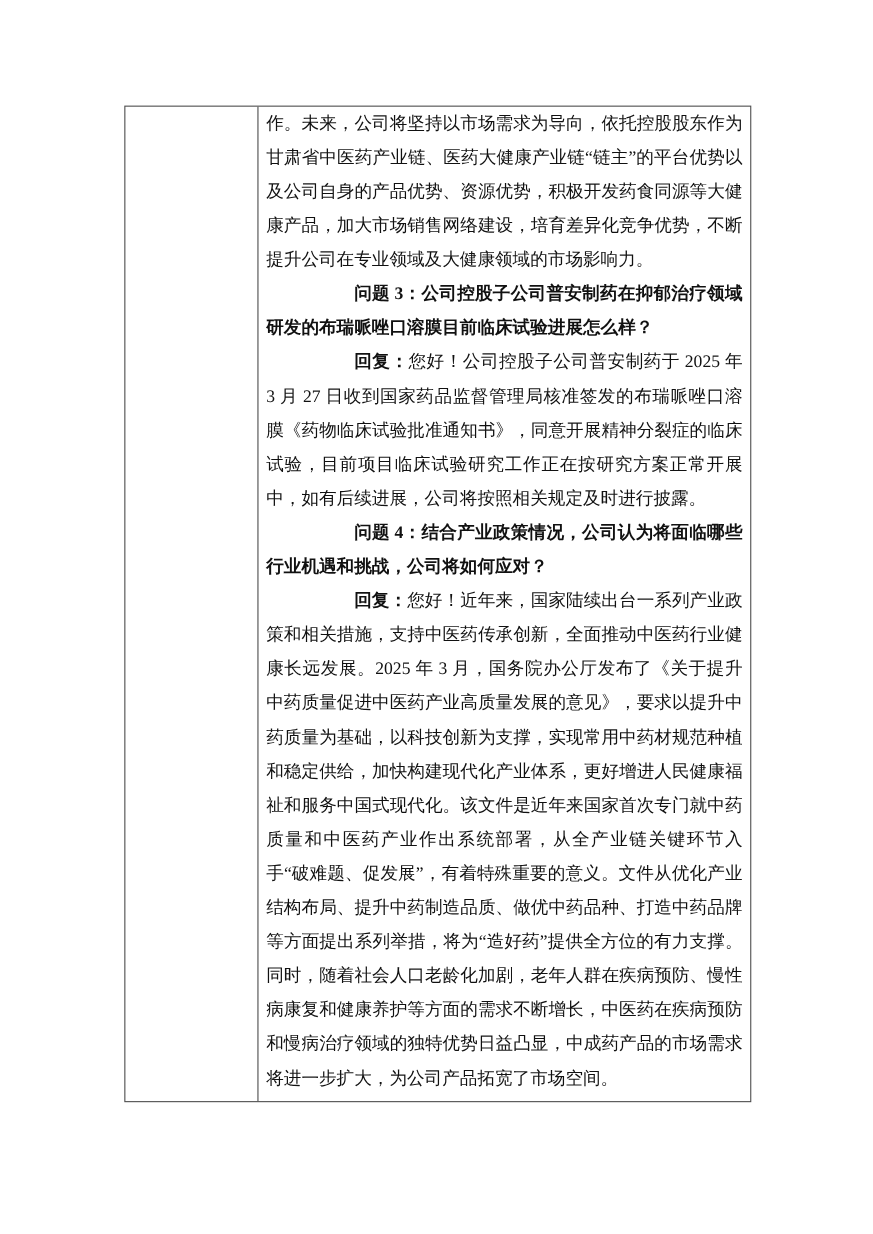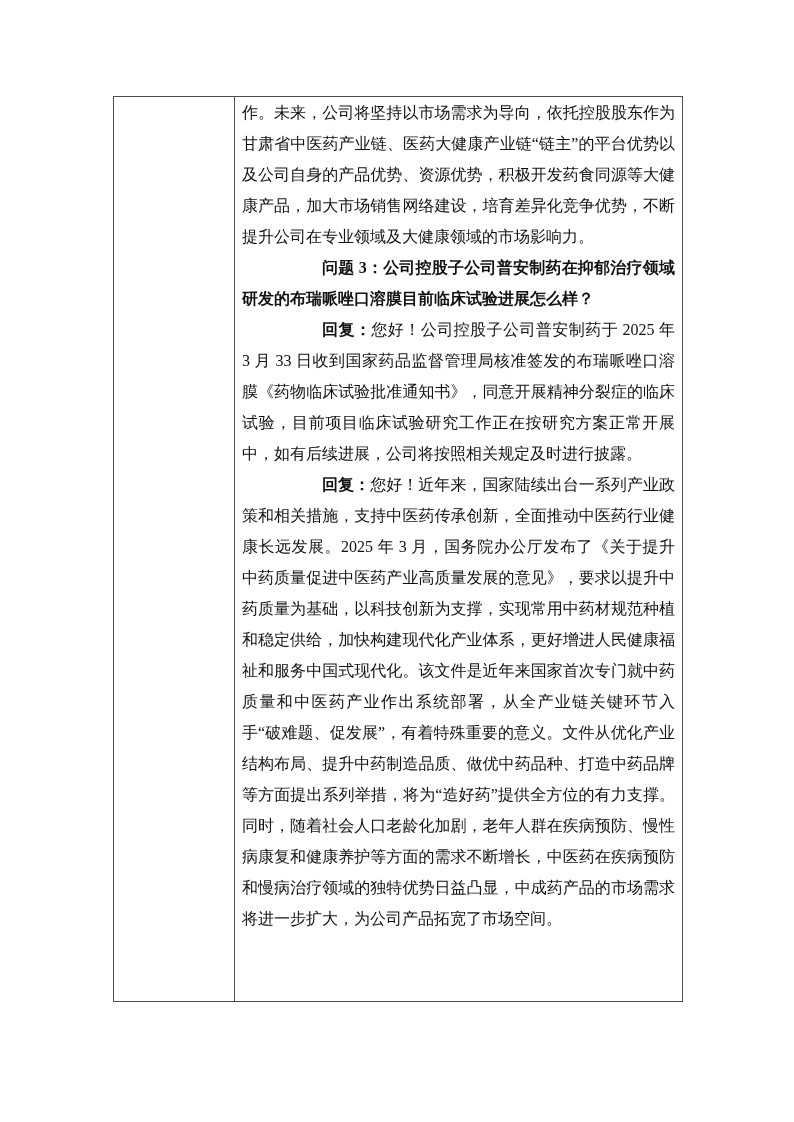--- a/index.html
+++ b/index.html
@@ -58,17 +58,18 @@
 </style>
 </head>
 <body>
 
 <div class="page" style="background: rgb(255, 255, 255);">
   <div class="doc-table" style="border-color: rgb(77, 77, 77);">
     <div class="cell-left" style="border-color: rgb(77, 77, 77);"></div>
     <div class="cell-right">
         <p class="para" style="color: rgb(17, 17, 17);"><span>作。未来，公司将坚持以市场需求为导向，依托控股股东作为甘肃省中医药产业链、医药大健康产业链“链主”的平台优势以及公司自身的产品优势、资源优势，积极开发药食同源等大健康产品，加大市场销售网络建设，培育差异化竞争优势，不断提升公司在专业领域及大健康领域的市场影响力。</span></p>
         <p class="para indent" style="color: rgb(17, 17, 17);"><span class="bold">问题 3：公司控股子公司普安制药在抑郁治疗领域研发的布瑞哌唑口溶膜目前临床试验进展怎么样？</span></p>
-        <p class="para indent" style="color: rgb(17, 17, 17);"><span class="bold">回复：</span><span>您好！公司控股子公司普安制药于 2025 年 3 月 33 日收到国家药品监督管理局核准签发的布瑞哌唑口溶膜《药物临床试验批准通知书》，同意开展精神分裂症的临床试验，目前项目临床试验研究工作正在按研究方案正常开展中，如有后续进展，公司将按照相关规定及时进行披露。</span></p>
+        <p class="para indent" style="color: rgb(17, 17, 17);"><span class="bold">回复：</span><span>您好！公司控股子公司普安制药于 2025 年 3 月 27 日收到国家药品监督管理局核准签发的布瑞哌唑口溶膜《药物临床试验批准通知书》，同意开展精神分裂症的临床试验，目前项目临床试验研究工作正在按研究方案正常开展中，如有后续进展，公司将按照相关规定及时进行披露。</span></p>
+        <p class="para indent" style="color: rgb(17, 17, 17);"><span class="bold">问题 4：结合产业政策情况，公司认为将面临哪些行业机遇和挑战，公司将如何应对？</span></p>
         <p class="para indent" style="color: rgb(17, 17, 17);"><span class="bold">回复：</span><span>您好！近年来，国家陆续出台一系列产业政策和相关措施，支持中医药传承创新，全面推动中医药行业健康长远发展。2025 年 3 月，国务院办公厅发布了《关于提升中药质量促进中医药产业高质量发展的意见》，要求以提升中药质量为基础，以科技创新为支撑，实现常用中药材规范种植和稳定供给，加快构建现代化产业体系，更好增进人民健康福祉和服务中国式现代化。该文件是近年来国家首次专门就中药质量和中医药产业作出系统部署，从全产业链关键环节入手“破难题、促发展”，有着特殊重要的意义。文件从优化产业结构布局、提升中药制造品质、做优中药品种、打造中药品牌等方面提出系列举措，将为“造好药”提供全方位的有力支撑。同时，随着社会人口老龄化加剧，老年人群在疾病预防、慢性病康复和健康养护等方面的需求不断增长，中医药在疾病预防和慢病治疗领域的独特优势日益凸显，中成药产品的市场需求将进一步扩大，为公司产品拓宽了市场空间。</span></p>
       </div>
   </div>
 </div>
 
 </body></html>

